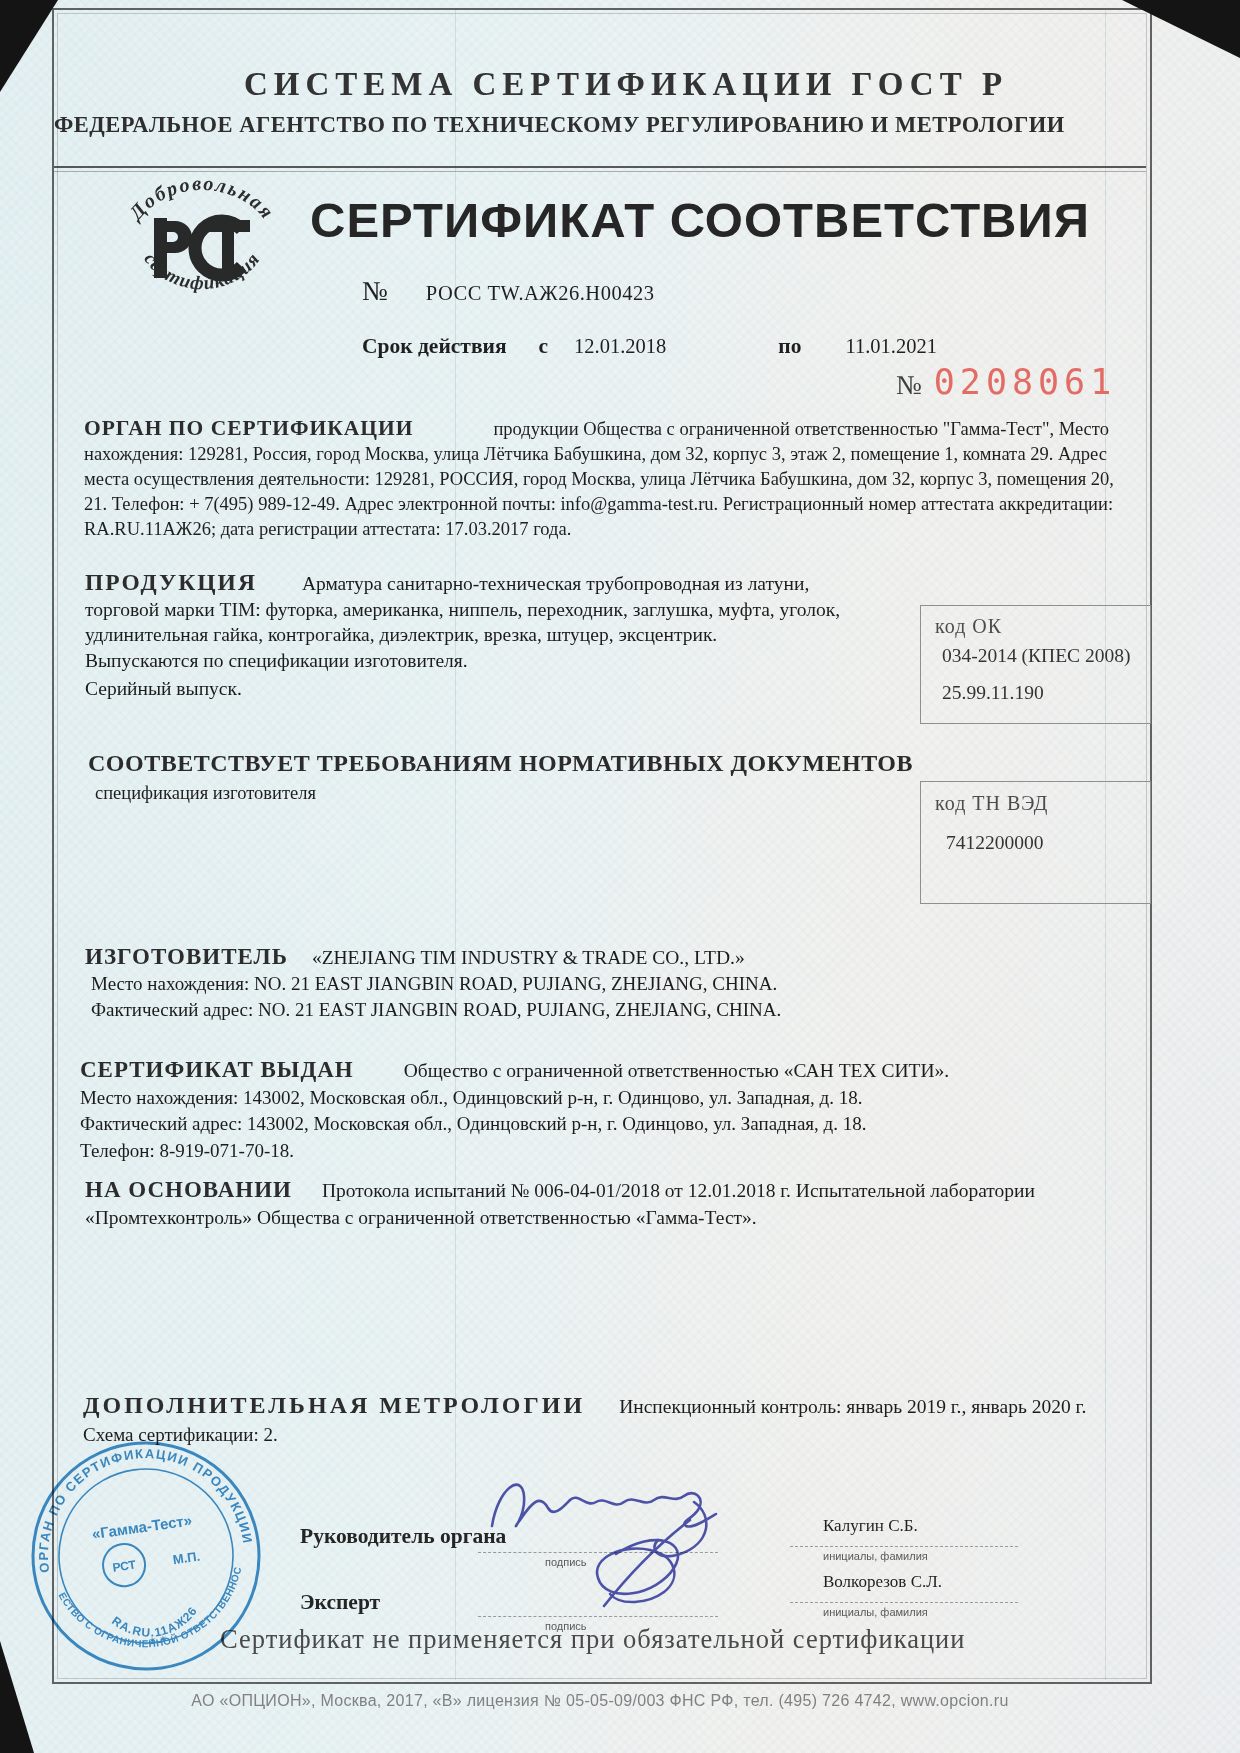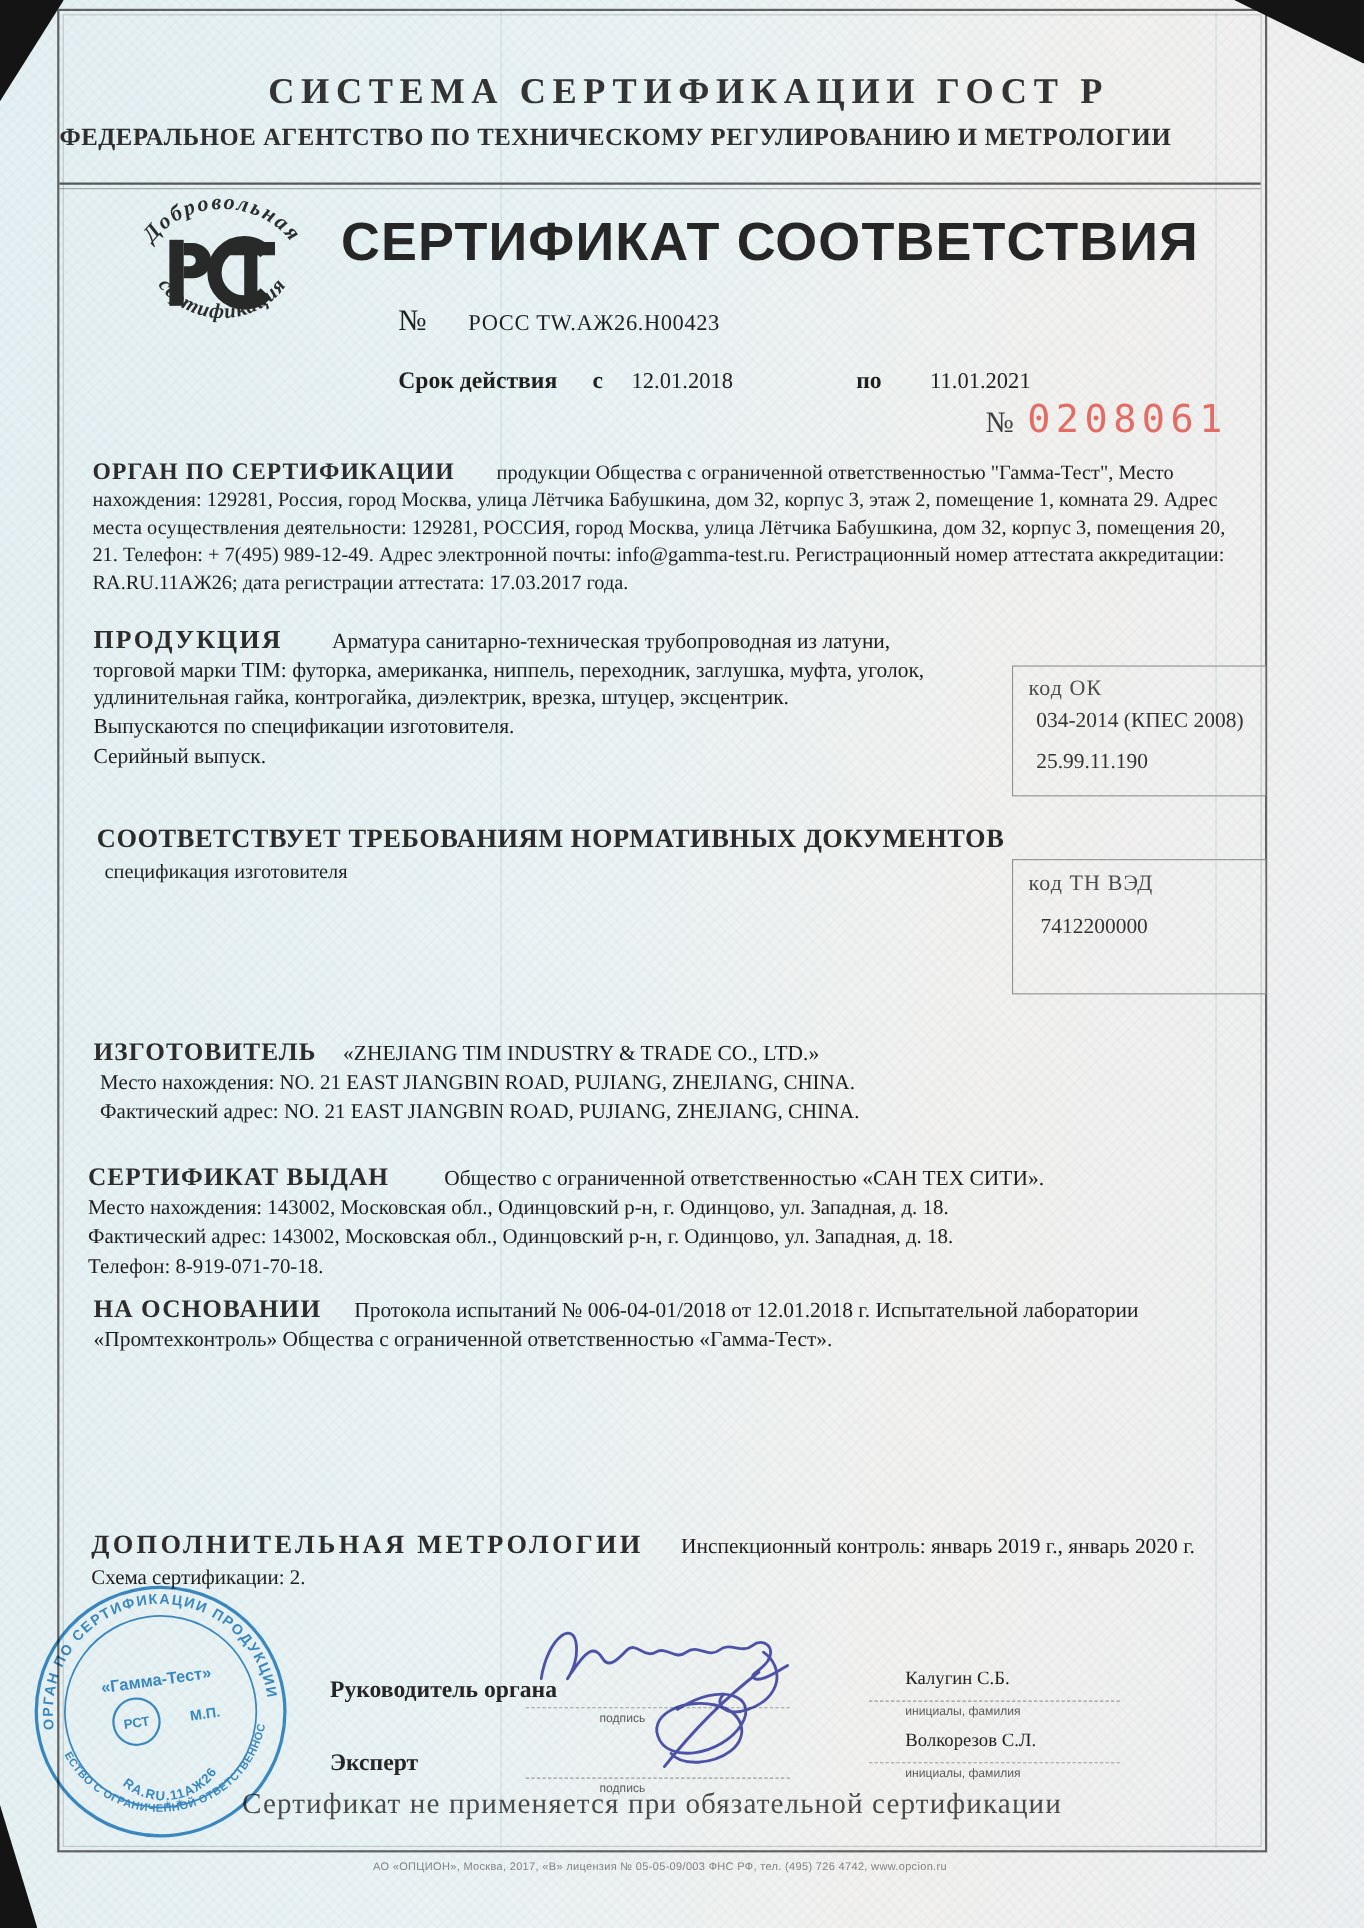--- a/index.html
+++ b/index.html
@@ -32,21 +32,21 @@
   #valid-row{left:362px;top:334px;display:flex;align-items:baseline;color:#1f1f1f;}
   #valid-row .b{font-weight:bold;font-size:21.5px;}
   #valid-row .d{font-size:20.5px;}
   #blank-row{left:896px;top:362px;display:flex;align-items:baseline;}
   #blank-row .nolbl{font-size:27px;color:#3f3f3f;margin-right:12px;}
   #blank-row .num{font-family:"DejaVu Sans Mono",monospace;font-size:35px;color:#e2625a;letter-spacing:5px;opacity:.92;}
   
   .sec-h{font-weight:bold;color:#2c2c2c;}
   .para{margin:0;}
   #organ{left:84px;top:416px;width:1044px;font-size:18.5px;line-height:25px;color:#1e1e1e;}
-  #organ .sec-h{font-size:21.5px;letter-spacing:1px;margin-right:38px;}
+  #organ .sec-h{font-size:21.5px;letter-spacing:1px;margin-right:80px;}
   #production{left:85px;top:570px;width:778px;font-size:19.5px;line-height:25.5px;color:#1c1c1c;}
   #production .sec-h{font-size:23.5px;letter-spacing:2px;margin-right:45px;}
   #production .serial{margin-top:3px;}
   .codebox{border:1px solid #8f8f8f;color:#333;}
   #codeok{left:920px;top:605px;width:229px;height:117px;}
   #codeok .lbl{margin:9px 0 0 14px;font-size:20px;color:#4c4c4c;letter-spacing:1px;}
   #codeok .v1{margin:7px 0 0 21px;font-size:19.5px;}
   #codeok .v2{margin:15px 0 0 21px;font-size:19.5px;}
   #conf-h{left:88px;top:750px;font-weight:bold;font-size:24px;letter-spacing:0.5px;color:#2b2b2b;}
   #conf-t{left:95px;top:783px;font-size:18.5px;color:#1e1e1e;}
@@ -75,21 +75,21 @@
   #nline2{left:790px;top:1602px;width:228px;}
   .cap{font-family:"Liberation Sans",sans-serif;font-size:11px;color:#5a5a5a;}
   #cap1{left:545px;top:1556px;}
   #cap2{left:545px;top:1620px;}
   #ncap1{left:823px;top:1550px;}
   #ncap2{left:823px;top:1606px;}
   .pname{font-size:17px;color:#1f1f1f;}
   #name1{left:823px;top:1516px;}
   #name2{left:823px;top:1572px;}
   #footnote{left:220px;top:1624px;font-size:26.5px;letter-spacing:1px;color:#4a4a4a;z-index:2;}
-  #imprint{left:52px;top:1692px;width:1096px;text-align:center;font-family:"Liberation Sans",sans-serif;font-size:10px;color:#7f8182;letter-spacing:0.3px;}
+  #imprint{left:52px;top:1692px;width:1096px;text-align:center;font-family:"Liberation Sans",sans-serif;font-size:16px;color:#7f8182;letter-spacing:0.3px;}
   
   #emblem{left:110px;top:166px;z-index:3;opacity:.9;}
   #stamp{left:26px;top:1436px;z-index:6;transform:rotate(-8deg);mix-blend-mode:multiply;opacity:.92;}
   #sigsvg{left:478px;top:1458px;z-index:7;mix-blend-mode:multiply;}
 </style>
 </head>
 <body>
 
 <div id="page">
 

